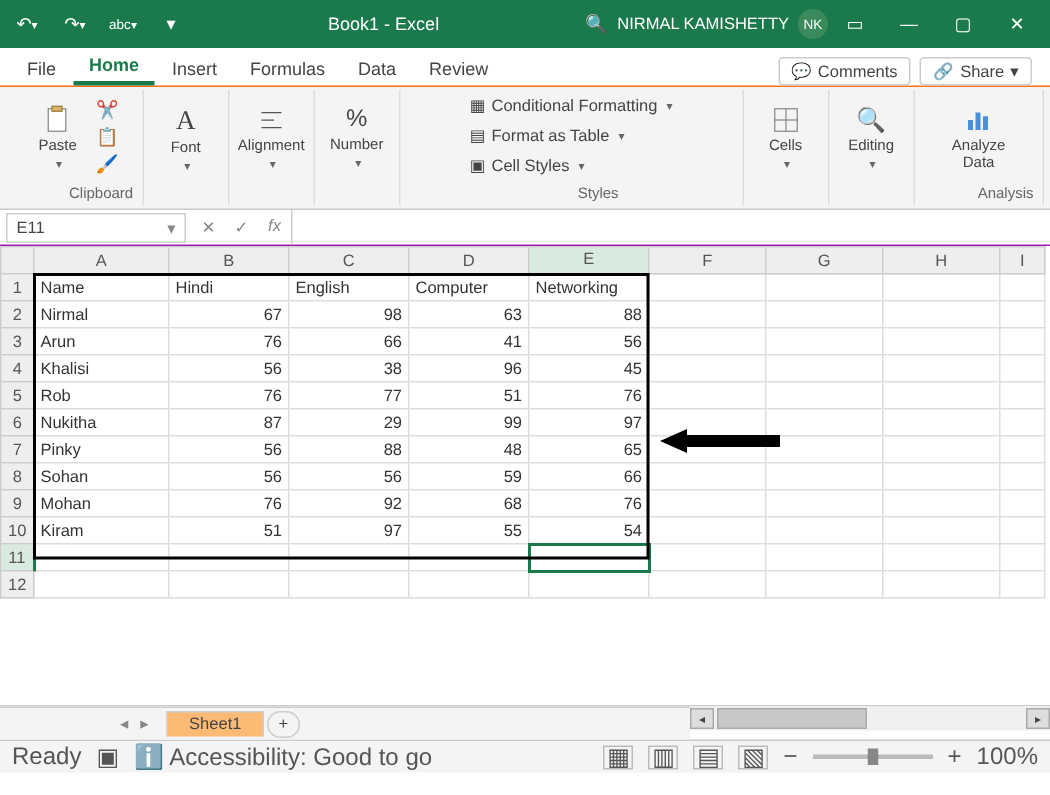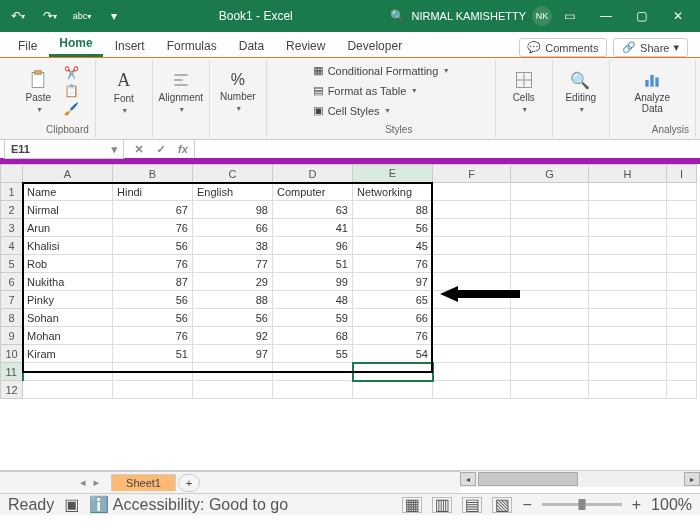--- a/index.html
+++ b/index.html
@@ -17,21 +17,21 @@
   .tab-spacer { flex: 1; }
   .pill { display: flex; align-items: center; gap: 4px; padding: 2px 8px; border: 1px solid #ccc; border-radius: 3px; font-size: 11px; margin-right: 4px; }
   .ribbon { height: 82px; background: #f4f4f4; display: flex; align-items: stretch; padding: 2px 4px; border-bottom: 1px solid #ccc; }
   .group { display: flex; flex-direction: column; align-items: center; padding: 2px 6px; border-right: 1px solid #ddd; }
   .group-body { flex: 1; display: flex; align-items: center; gap: 4px; }
   .group-label { font-size: 10px; color: #666; padding-top: 2px; margin-left: 36px; }
   .big-btn { display: flex; flex-direction: column; align-items: center; justify-content: center; width: 44px; height: 58px; font-size: 10px; gap: 2px; }
   .big-btn svg, .big-btn .ico { width: 20px; height: 20px; }
   .med-btn { display: flex; align-items: center; gap: 4px; font-size: 11px; padding: 2px 4px; }
   .drop::after { content: "▾"; font-size: 8px; margin-left: 2px; color: #666; }
-  .fxbar { height: 24px; display: flex; align-items: center; border-bottom: 6px solid #a21caf; background: #fff; font-weight: bold; }
+  .fxbar { height: 24px; display: flex; border-bottom: 1px solid #a21caf; background: #fff; }
   .namebox { width: 120px; border: 1px solid #ccc; margin: 2px 4px; height: 20px; padding: 0 6px; display: flex; align-items: center; font-size: 11px; }
   .fx-ico { width: 22px; height: 22px; display: flex; align-items: center; justify-content: center; color: #888; font-size: 11px; }
   .fx-input { flex: 1; border-left: 1px solid #ccc; height: 100%; }
   .sheet-wrap { position: relative; height: 306px; overflow: hidden; background: #fff; }
   table { border-collapse: collapse; table-layout: fixed; }
   .colhdr th, .rowhdr { background: #eee; border: 1px solid #ccc; font-weight: normal; font-size: 11px; color: #555; text-align: center; }
   .colhdr th { height: 18px; }
   .rowhdr { width: 22px; }
   td { border: 1px solid #ddd; height: 18px; padding: 0 4px; font-size: 11px; color: #333; white-space: nowrap; overflow: hidden; }
   .num { text-align: right; }
@@ -74,21 +74,20 @@
   <div class="win-btn">✕</div>
 </div>
 
 <div class="tabs">
   <div class="tab">File</div>
   <div class="tab active">Home</div>
   <div class="tab">Insert</div>
   <div class="tab">Formulas</div>
   <div class="tab">Data</div>
   <div class="tab">Review</div>
-  <div class="tab">Developer</div>
   <div class="tab-spacer"></div>
   <div class="pill">💬 <span>Comments</span></div>
   <div class="pill">🔗 <span>Share</span> ▾</div>
 </div>
 
 <div class="ribbon">
   <div class="group">
     <div class="group-body">
       <div class="big-btn drop">
         <svg viewBox="0 0 24 24">

